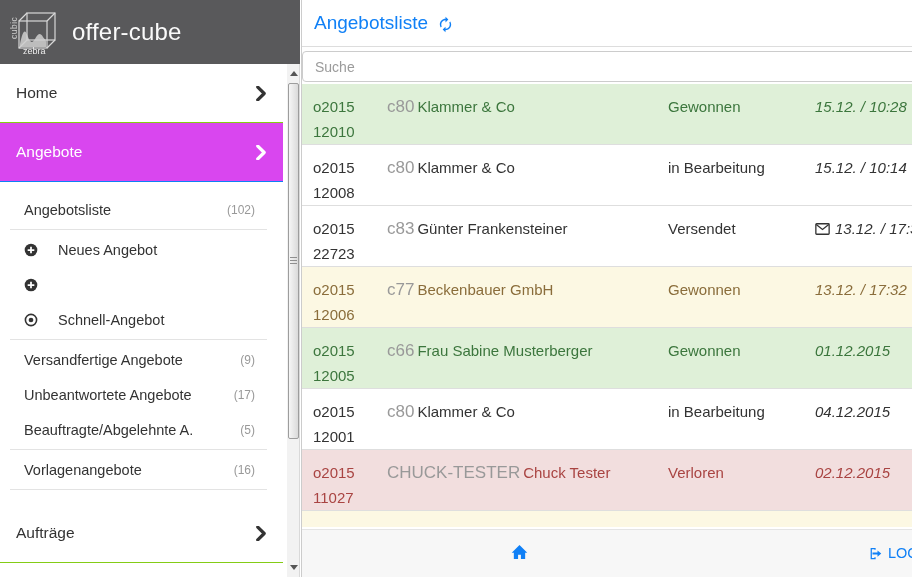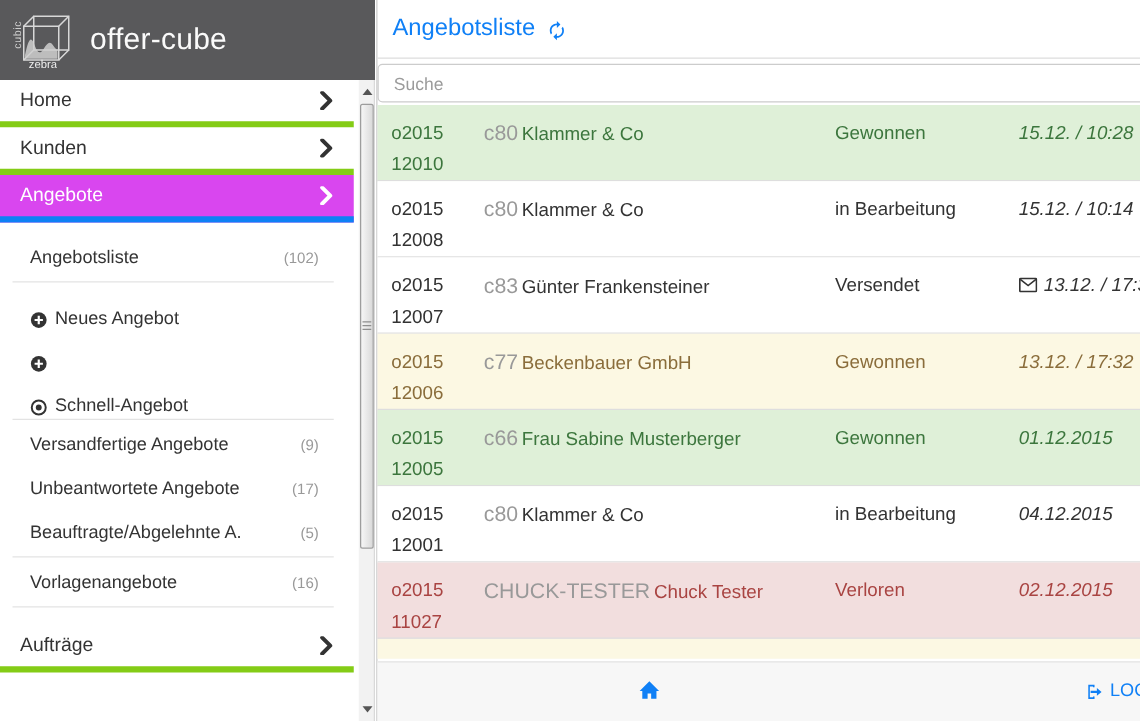--- a/index.html
+++ b/index.html
@@ -4,31 +4,31 @@
 <style>
   html,body{margin:0;padding:0;}
   body{font-family:"Liberation Sans", sans-serif; background:#fff;}
   .viewport{position:relative;width:912px;height:577px;overflow:hidden;background:#fff;}
 
   
   .sidebar{position:absolute;left:0;top:0;width:300px;height:577px;background:#fff;}
   .brand{height:64px;background:#59595b;display:flex;align-items:center;padding-left:10px;box-sizing:border-box;}
   .brand-title{color:#fafafa;font-size:24px;margin-left:14px;letter-spacing:0.2px;}
   .side-nav{width:283px;}
-  .side-top-item{height:38px;display:flex;align-items:center;justify-content:space-between;
-    padding:0 16px;box-sizing:border-box;font-size:15.5px;color:#333;border-bottom:5px solid #84cc16;cursor:pointer;background:#fff;}
+  .side-top-item{height:59px;display:flex;align-items:center;justify-content:space-between;
+    padding:0 16px;box-sizing:border-box;font-size:15.5px;color:#333;border-bottom:1px solid #84cc16;cursor:pointer;background:#fff;}
   .side-top-item .chev{display:flex;}
   .side-top-item.active{background:#d946ef;color:#fff;border-bottom-color:#0e80f5;}
   .side-top-item.active .chev svg path{stroke:#fff;}
   .chev svg path{stroke:#333;}
   .submenu{padding-top:10px;width:283px;}
   .sub-row{height:35px;display:flex;align-items:center;justify-content:space-between;
     padding:0 28px 0 24px;box-sizing:border-box;font-size:14.5px;color:#333;cursor:pointer;}
   .sub-row .badge{color:#999;font-size:12px;margin-left:24px;}
-  .sub-action{height:35px;display:flex;align-items:flex-end;gap:6px;
+  .sub-action{height:35px;display:flex;align-items:center;gap:20px;
     padding:0 16px 0 24px;box-sizing:border-box;font-size:14.5px;color:#333;cursor:pointer;}
   .sub-divider{height:1px;background:#e3e3e3;margin:2px 16px 2px 10px;}
   .side-bottom-item{margin-top:14px;}
 
   
   .sb{position:absolute;left:287px;top:64px;bottom:0;width:13px;background:#f2f2f2;border-right:1px solid #d9d9d9;box-sizing:border-box;}
   .sb-arrow{position:absolute;left:0;width:13px;height:15px;display:flex;align-items:center;justify-content:center;cursor:pointer;}
   .sb-arrow.up{top:2px;}
   .sb-arrow.down{bottom:2px;}
   .tri-up{width:0;height:0;border-left:4px solid transparent;border-right:4px solid transparent;border-bottom:5px solid #555;}
@@ -88,28 +88,20 @@
 
     <div class="side-nav">
         <div class="side-top-item">
     <span>Home</span>
     <span class="chev">
       <svg width="11" height="15" viewBox="0 0 10 14">
               <path d="M1.5 1 L7.5 7 L1.5 13" fill="none" stroke-width="3" stroke-linecap="round" stroke-linejoin="round"></path>
             </svg>
     </span>
   </div>
-        <div class="side-top-item">
-    <span>Kunden</span>
-    <span class="chev">
-      <svg width="11" height="15" viewBox="0 0 10 14">
-              <path d="M1.5 1 L7.5 7 L1.5 13" fill="none" stroke-width="3" stroke-linecap="round" stroke-linejoin="round"></path>
-            </svg>
-    </span>
-  </div>
         <div class="side-top-item active">
     <span>Angebote</span>
     <span class="chev">
       <svg width="11" height="15" viewBox="0 0 10 14">
               <path d="M1.5 1 L7.5 7 L1.5 13" fill="none" stroke-width="3" stroke-linecap="round" stroke-linejoin="round"></path>
             </svg>
     </span>
   </div>
       </div>
     <div class="submenu">
@@ -217,21 +209,21 @@
     <span class="col col-status">Gewonnen</span>
     <span class="col col-date"><span>15.12. / 10:28</span></span>
   </div>
         <div class="row v-none">
     <span class="col col-id">o2015 12008</span>
     <span class="col col-cust"><span class="cnum">c80</span><span>Klammer &amp; Co</span></span>
     <span class="col col-status">in Bearbeitung</span>
     <span class="col col-date"><span>15.12. / 10:14</span></span>
   </div>
         <div class="row v-none">
-    <span class="col col-id">o2015 12007</span>
+    <span class="col col-id">o2015 22723</span>
     <span class="col col-cust"><span class="cnum">c83</span><span>Günter Frankensteiner</span></span>
     <span class="col col-status">Versendet</span>
     <span class="col col-date"><span class="mail"><svg width="15" height="12" viewBox="0 0 16 13">
                 <rect x="0.8" y="0.8" width="14.4" height="11.4" rx="0.8" fill="none" stroke="currentColor" stroke-width="1.4"></rect>
                 <path d="M1.2 1.6 L8 7 L14.8 1.6" fill="none" stroke="currentColor" stroke-width="1.4"></path>
               </svg></span><span>13.12. / 17:32</span></span>
   </div>
         <div class="row v-warning">
     <span class="col col-id">o2015 12006</span>
     <span class="col col-cust"><span class="cnum">c77</span><span>Beckenbauer GmbH</span></span>

